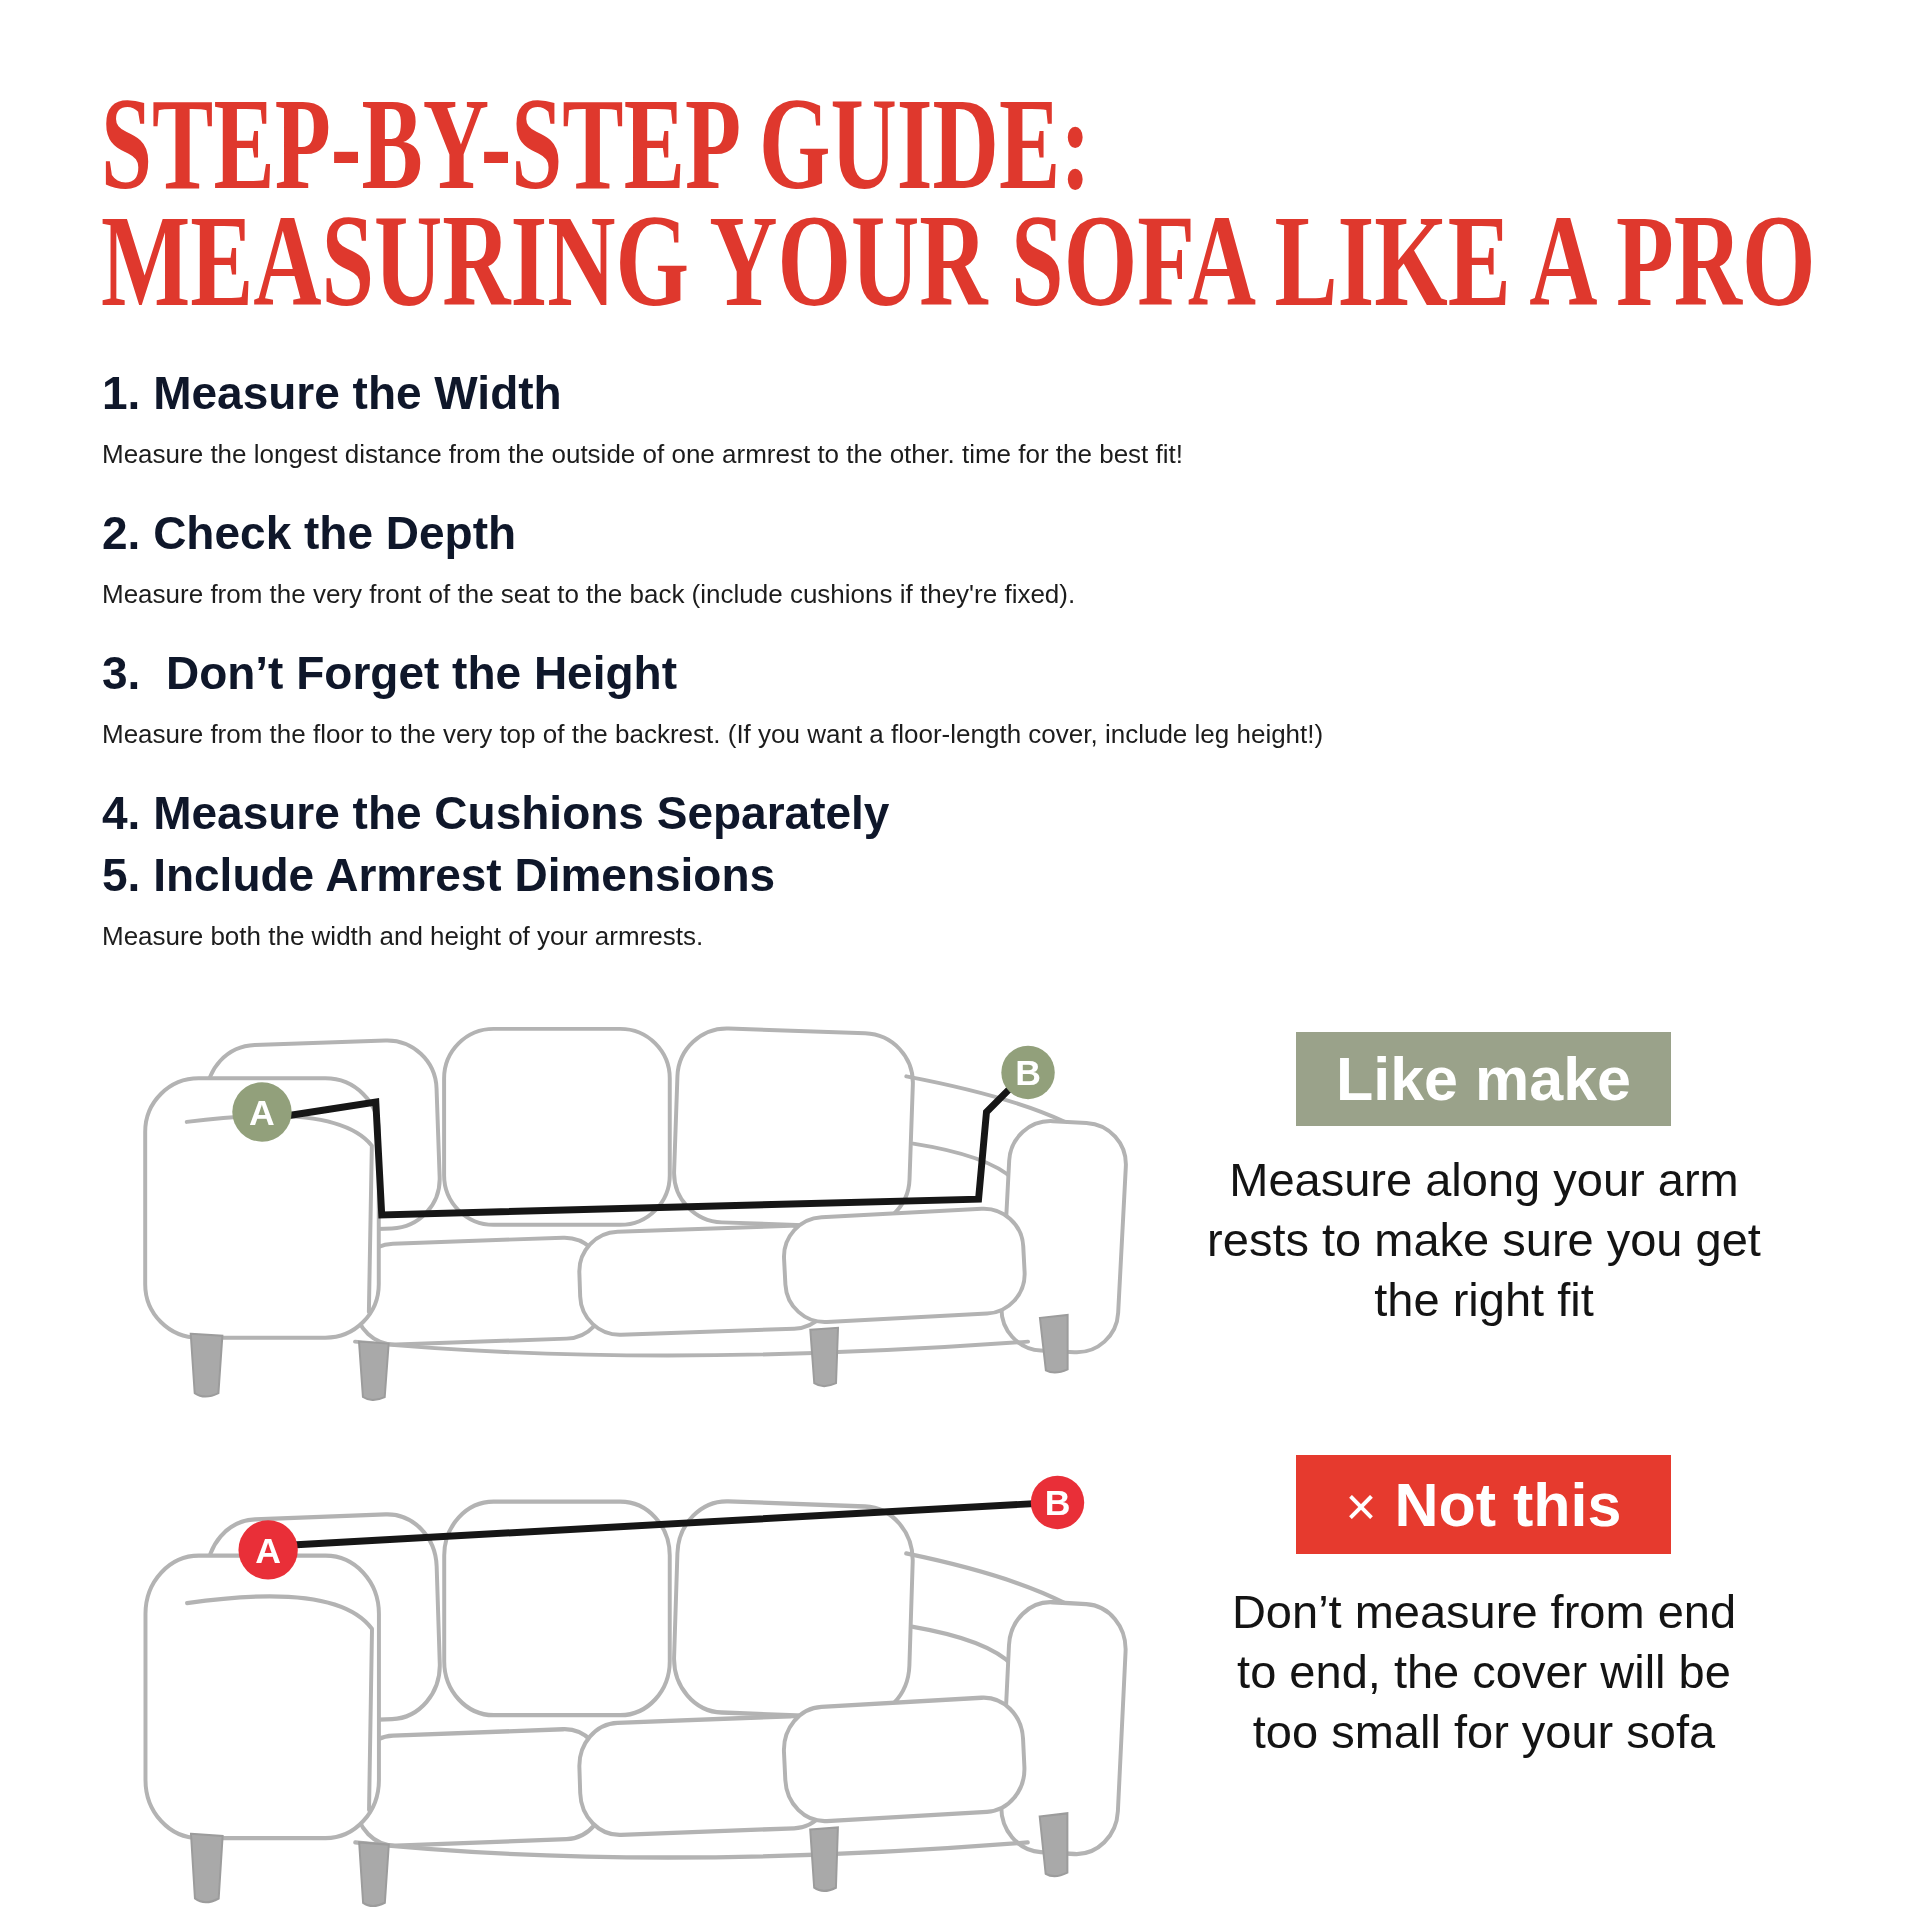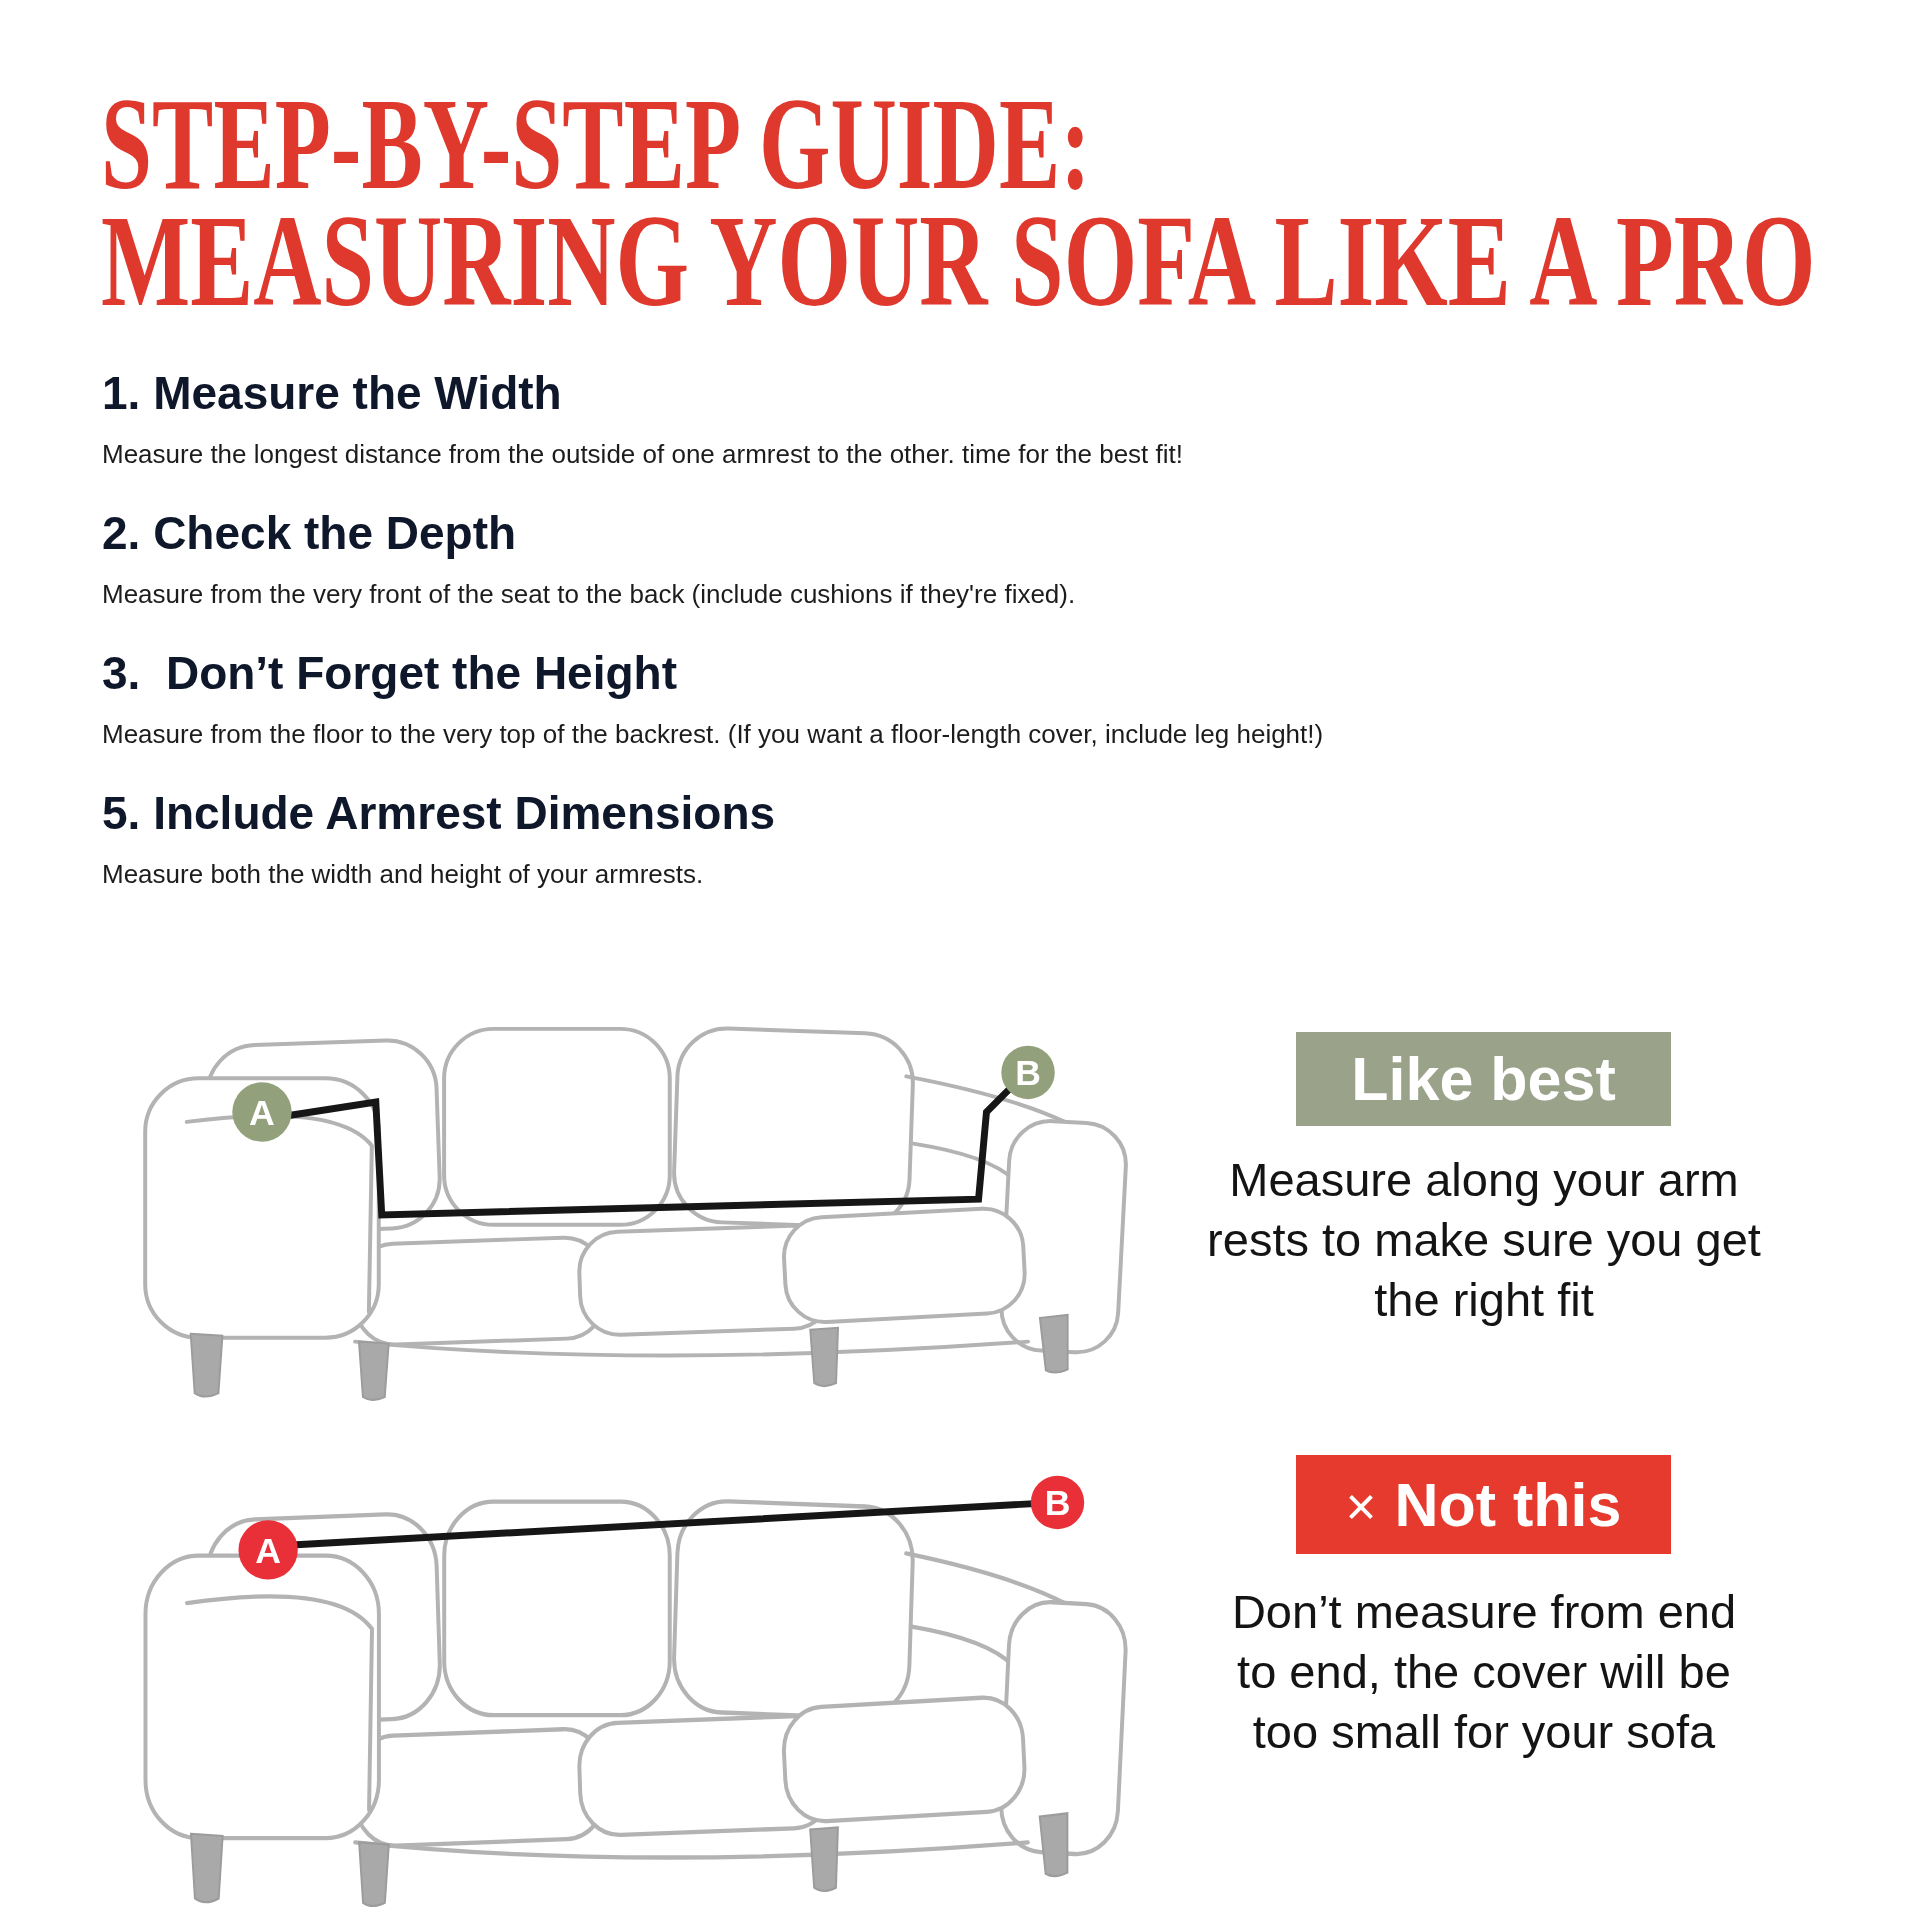--- a/index.html
+++ b/index.html
@@ -96,20 +96,21 @@
   </div>
   <div>
     <div class="step-heading">2. Check the Depth</div>
     <div class="step-body">Measure from the very front of the seat to the back (include cushions if they're fixed).</div>
   </div>
   <div>
     <div class="step-heading">3.  Don’t Forget the Height</div>
     <div class="step-body">Measure from the floor to the very top of the backrest. (If you want a floor-length cover, include leg height!)</div>
   </div>
   <div>
+    <div class="step-heading">4. Measure the Cushions Separately</div>
   </div>
   <div>
     <div class="step-heading">5. Include Armrest Dimensions</div>
     <div class="step-body">Measure both the width and height of your armrests.</div>
   </div>
 </div>
 
 <svg class="sofa-svg sofa-correct" width="1035" height="386" viewBox="0 0 1045 390">
   <use href="#sofa-art" xlink:href="#sofa-art"></use>
   <path class="measure-line" d="M 158,102 L 249,88 L 255,202 L 858,186 L 866,98 L 900,64"></path>
@@ -130,21 +131,21 @@
     <circle cx="140" cy="100" r="30" fill="#e92f38"></circle>
     <text class="marker-letter" x="140" y="113">A</text>
   </g>
   <g>
     <circle cx="938" cy="52" r="27" fill="#e92f38"></circle>
     <text class="marker-letter" x="938" y="65">B</text>
   </g>
 </svg>
 
 <div class="badge badge-like">
-  <span>Like best</span>
+  <span>Like make</span>
 </div>
 <div class="caption caption-like">Measure along your arm rests to make sure you get the right fit</div>
 
 <div class="badge badge-not">
   <span class="badge-x">×</span>
   <span>Not this</span>
 </div>
 <div class="caption caption-not">Don’t measure from end to end, the cover will be too small for your sofa</div>
 
 

